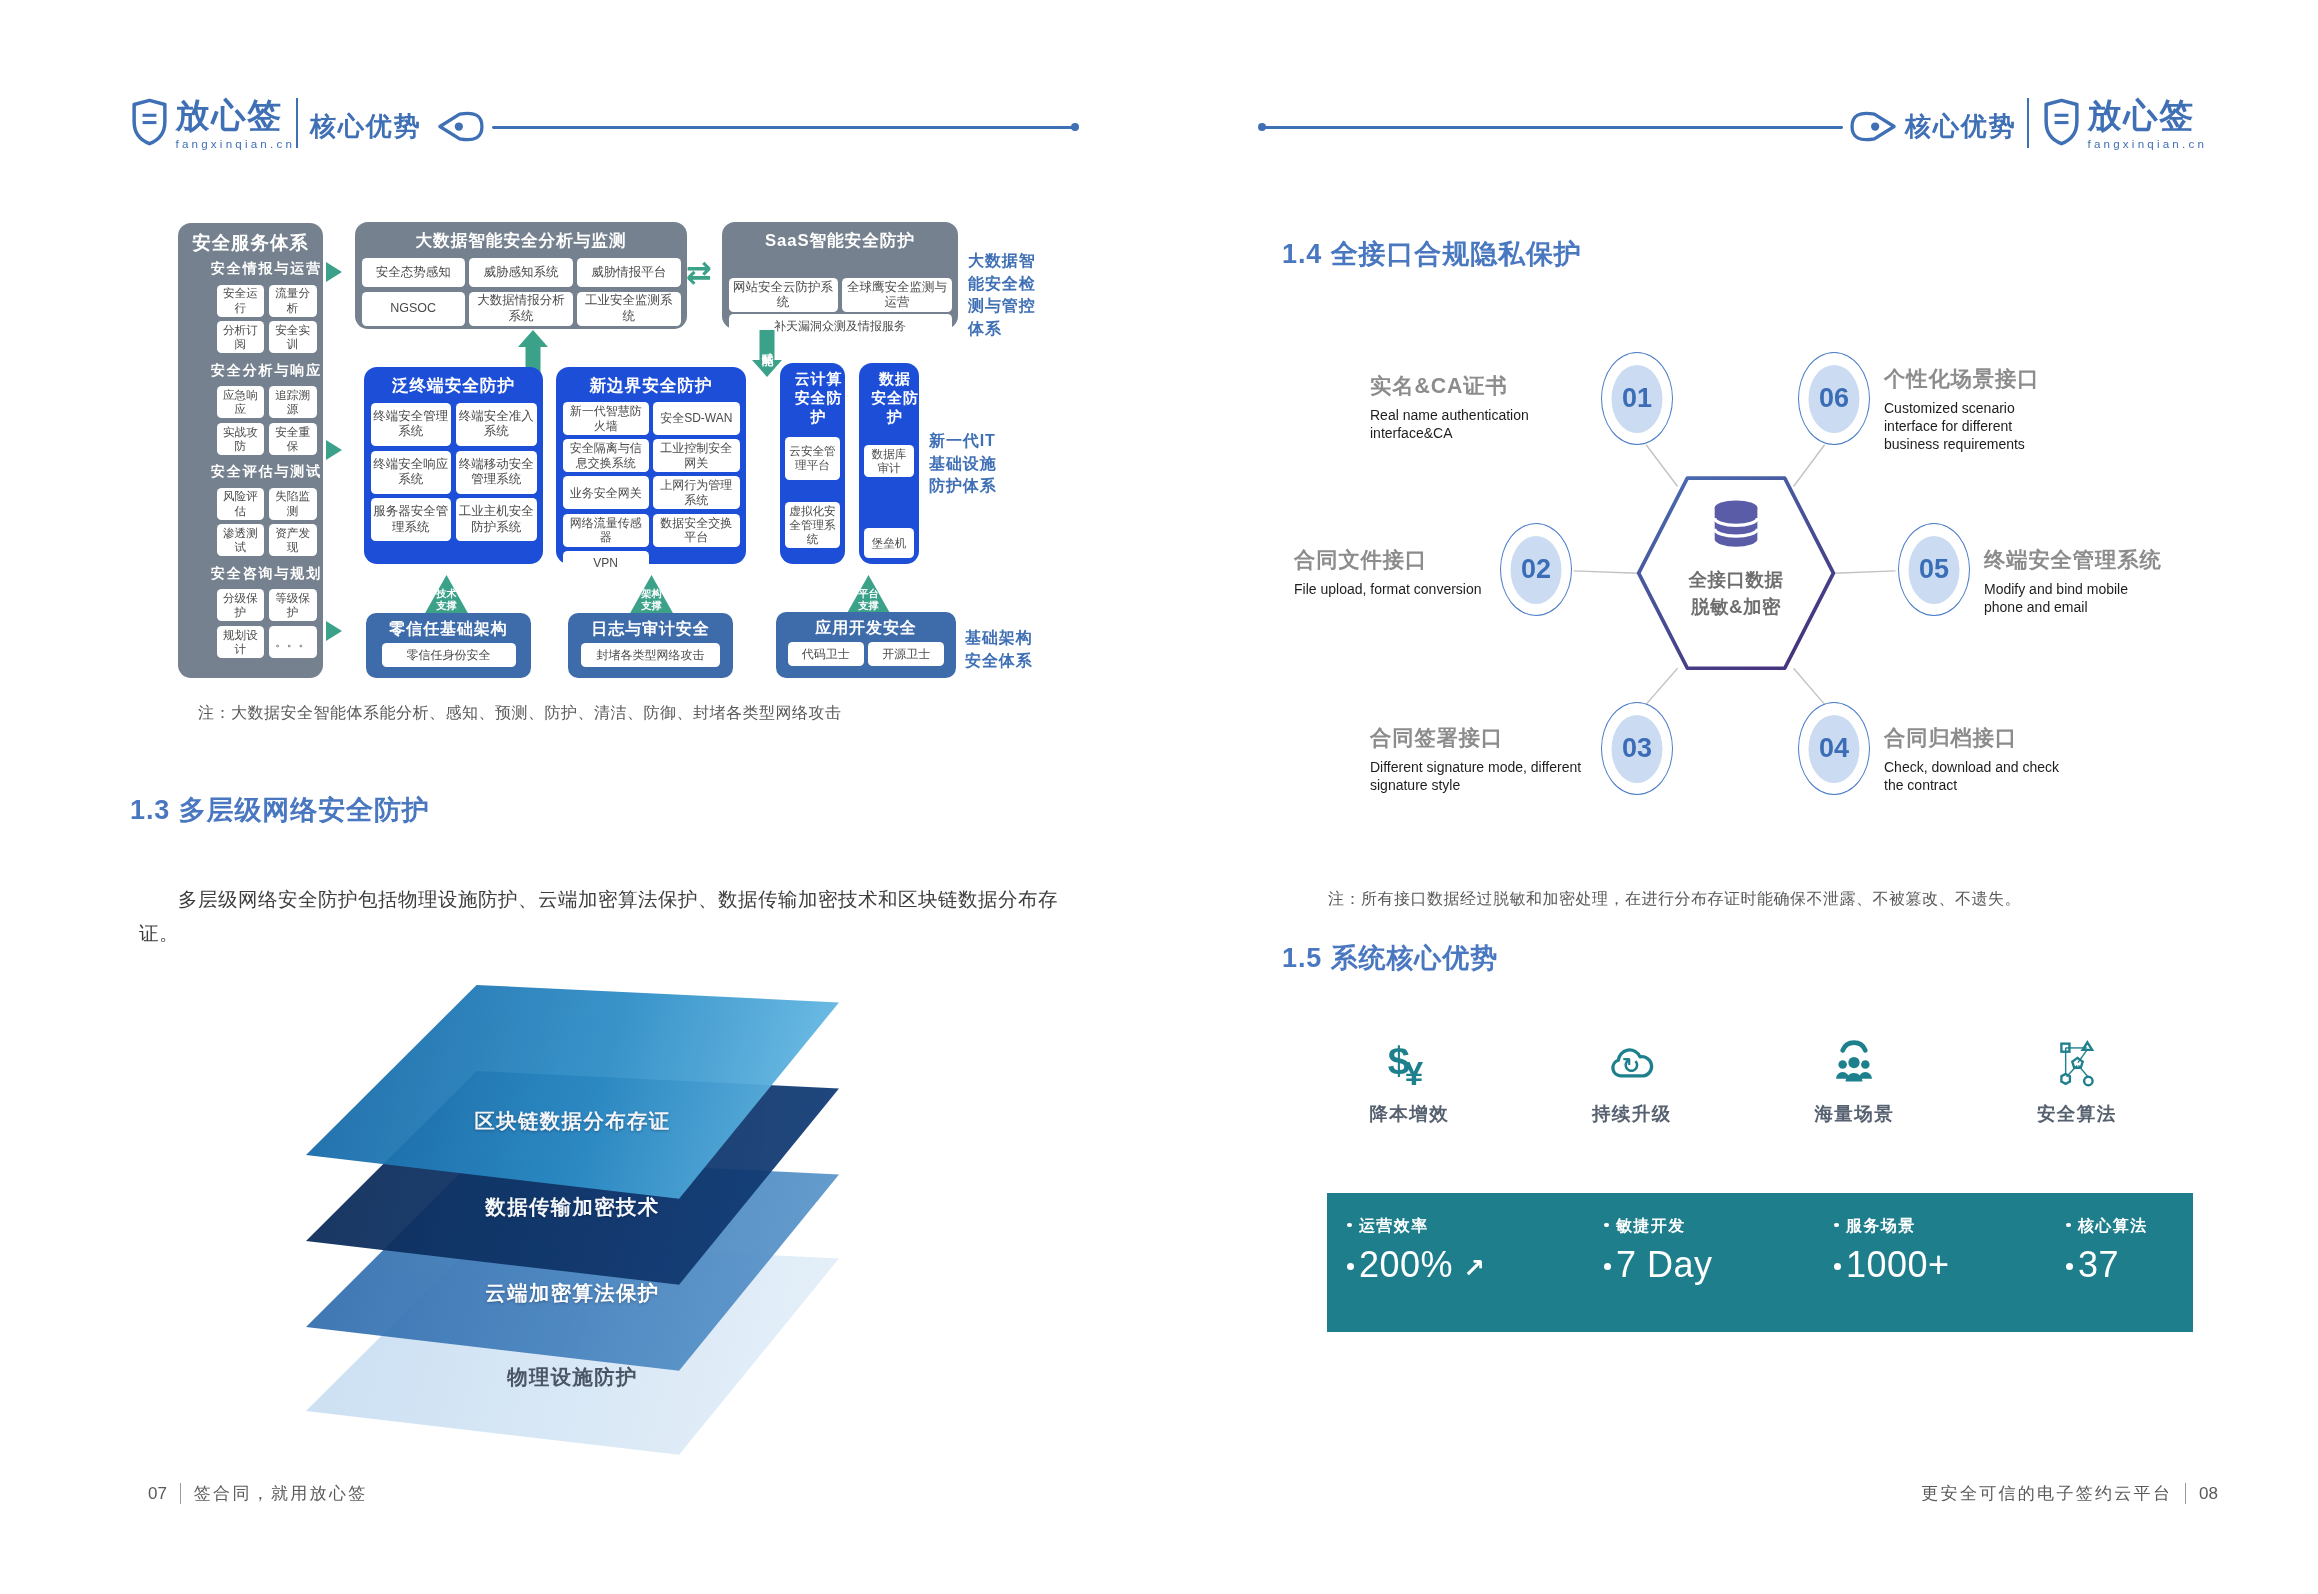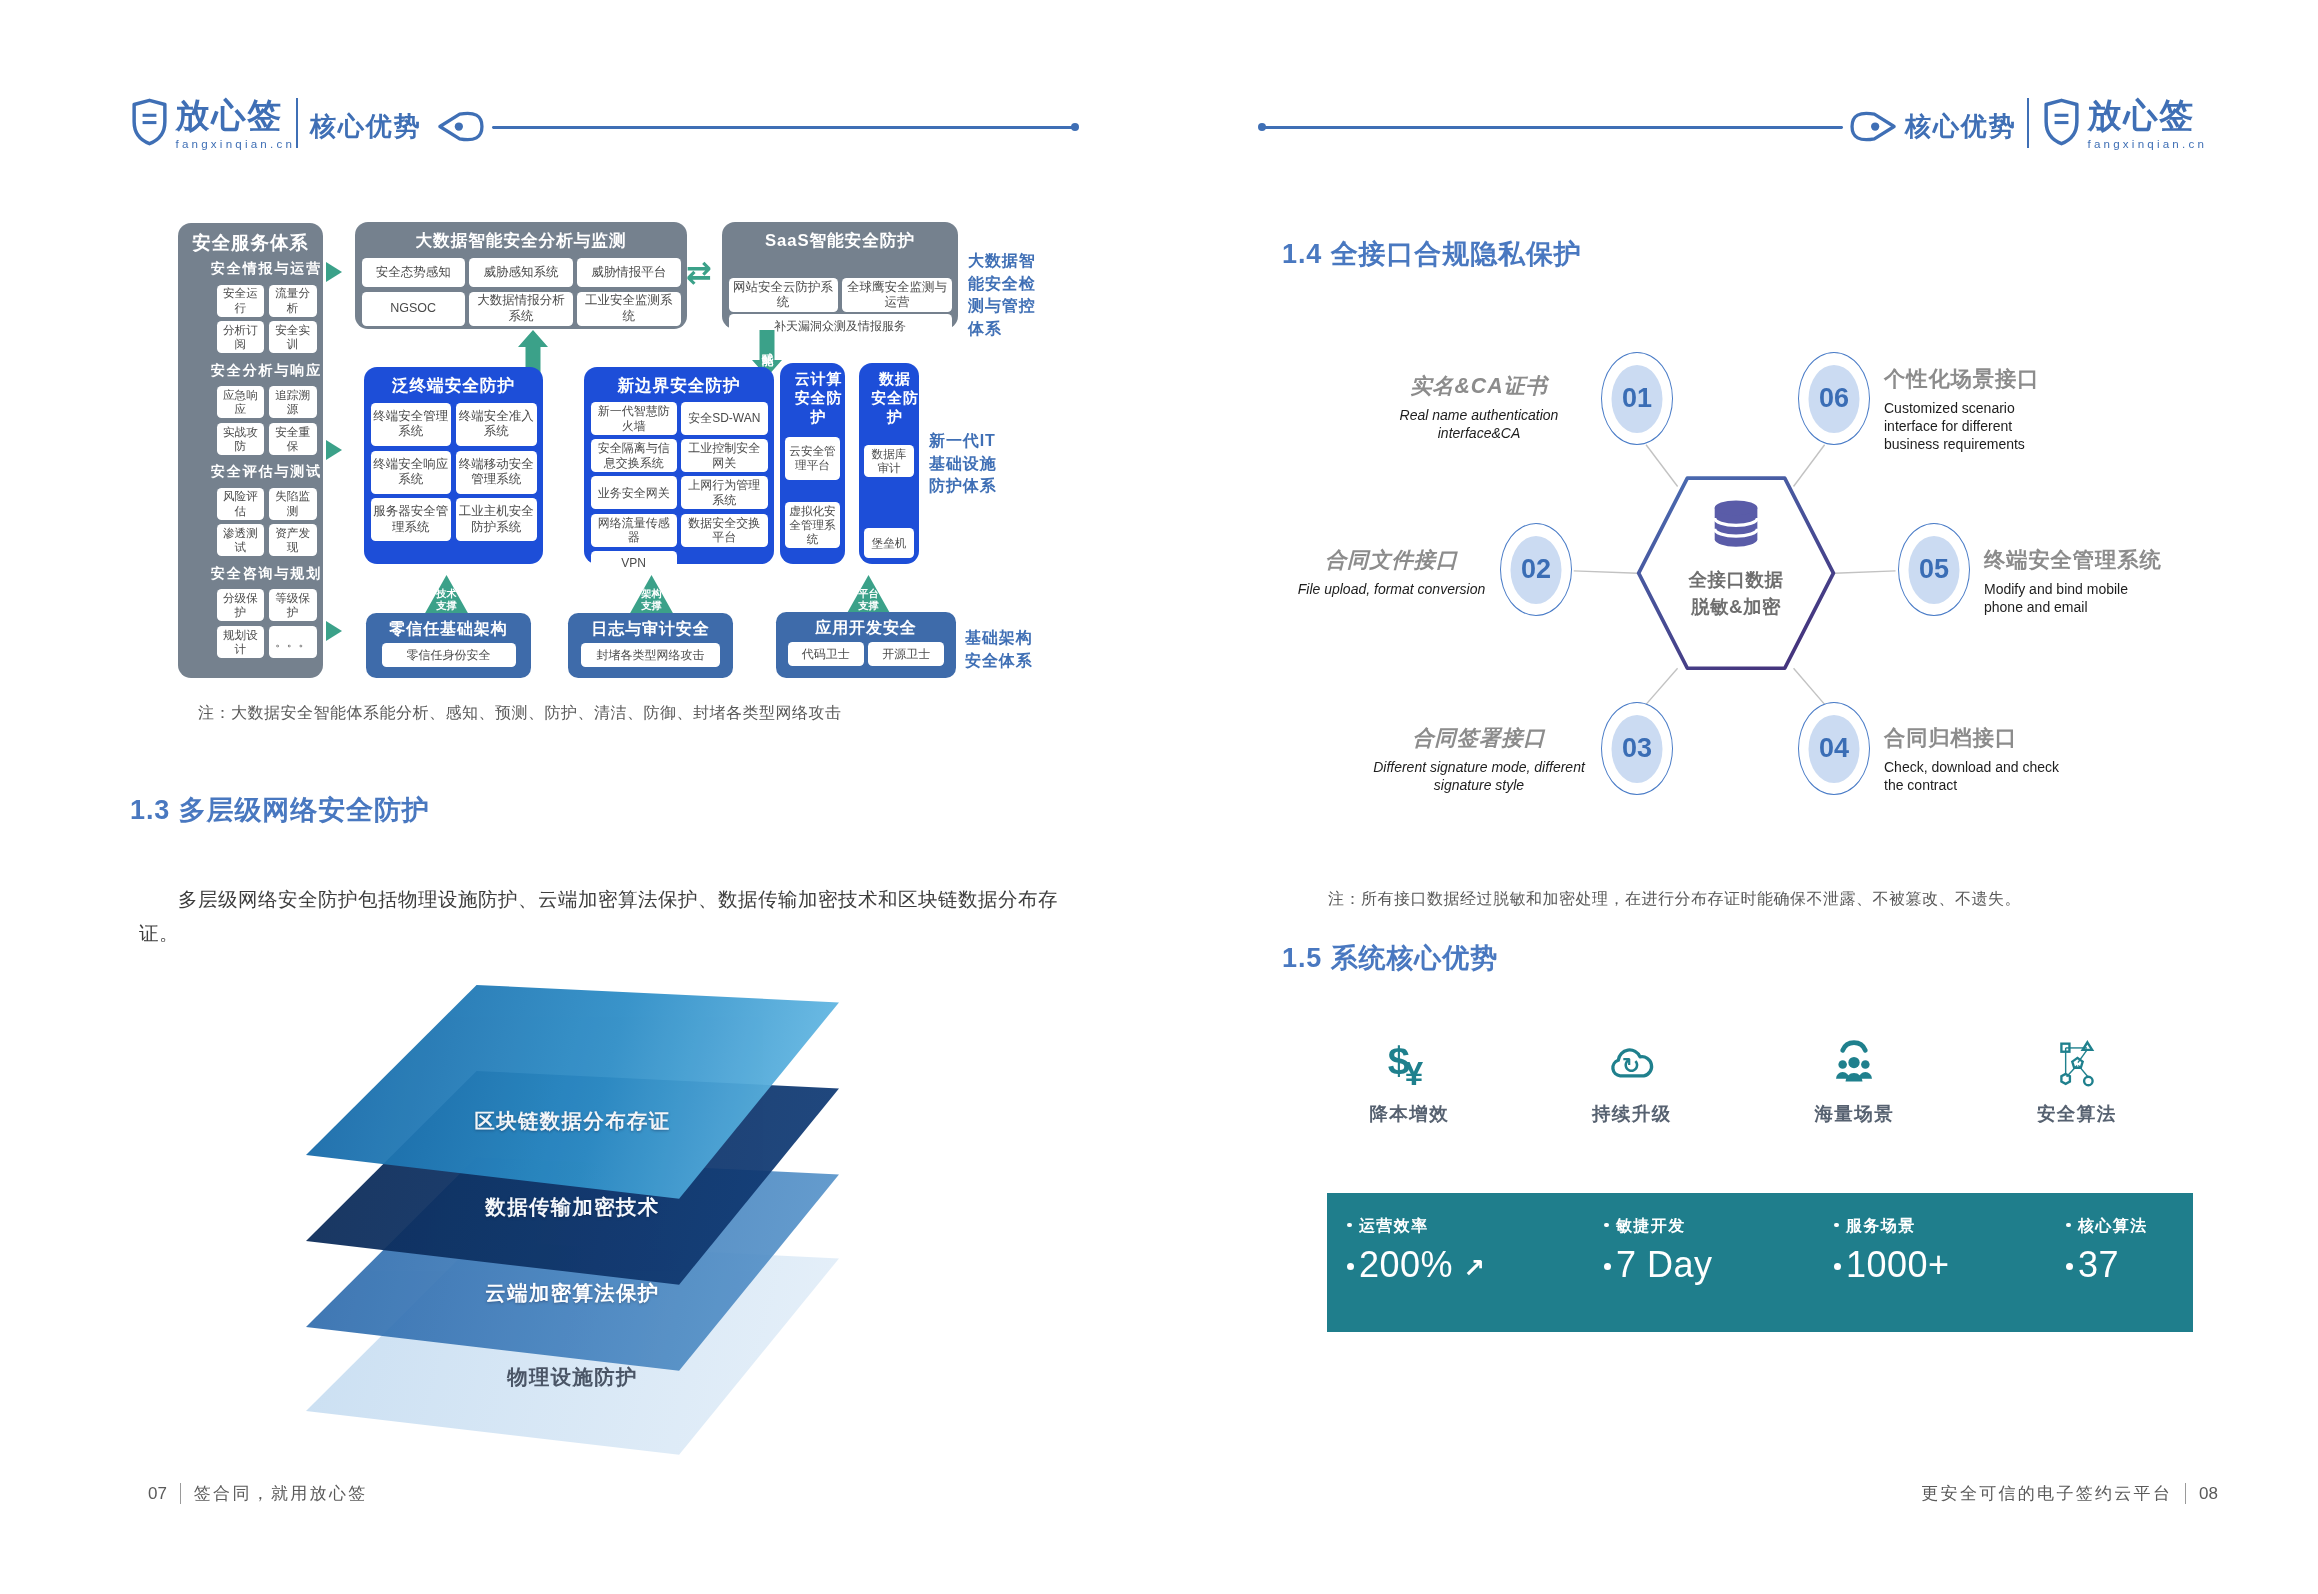--- a/index.html
+++ b/index.html
@@ -72,21 +72,21 @@
   .ly4 .ltag{color:#4a5566;text-shadow:none;}
 
   
   .node{position:absolute;width:72px;height:93px;border:1.9px solid #4a7cc7;border-radius:50%;background:#fff;box-sizing:border-box;}
   .node .inner{position:absolute;left:50%;top:50%;transform:translate(-50%,-50%);width:51px;height:68px;border-radius:50%;background:#CBDBF2;}
   .node .num{position:absolute;left:0;top:0;width:100%;height:100%;display:flex;align-items:center;justify-content:center;
              font-size:27px;font-weight:bold;color:#3A6DB5;}
   .iface-label{position:absolute;}
   .iface-label .t{font-size:21.3px;font-weight:bold;color:#8C8C8C;letter-spacing:0.9px;}
   .iface-label .d{font-size:14px;color:#1d1d1d;line-height:1.3;margin-top:5.6px;}
-  .ra{text-align:center;font-style:italic;}
+  .ra{text-align:left;}
   .hexcenter{position:absolute;left:1685px;top:567px;width:102px;text-align:center;
              font-size:18.5px;font-weight:bold;color:#6e6e6e;line-height:1.45;letter-spacing:0.5px;}
 
   
   .benefits{position:absolute;left:1298px;top:1038px;width:890px;display:flex;}
   .benefit{width:25%;text-align:center;}
   .benefit .blabel{margin-top:11px;font-size:18.5px;font-weight:bold;color:#566170;letter-spacing:1.4px;}
   .stats{position:absolute;left:1327px;top:1193px;width:866px;height:139px;background:#1F7E8C;
          display:grid;grid-template-columns:257px 230px 232px auto;box-sizing:border-box;padding:23px 0 0 20.4px;color:#fff;}
   .stat .slabel{font-size:16px;font-weight:bold;letter-spacing:1.4px;}
@@ -229,21 +229,21 @@
     <div class="chips c2 terminal-chips">
         <span class="chip">终端安全管理系统</span>
         <span class="chip">终端安全准入系统</span>
         <span class="chip">终端安全响应系统</span>
         <span class="chip">终端移动安全管理系统</span>
         <span class="chip">服务器安全管理系统</span>
         <span class="chip">工业主机安全防护系统</span>
       </div>
   </div>
 
-  <div class="panel teal" style="left:584px;top:367px;width:190px;height:197px;">
+  <div class="panel teal" style="left:556px;top:367px;width:190px;height:197px;">
     <div class="ptitle t36">新边界安全防护</div>
     <div class="chips c2 border-chips" style="gap:4.2px;padding-top:4.6px;">
         <span class="chip">新一代智慧防火墙</span>
         <span class="chip">安全SD-WAN</span>
         <span class="chip">安全隔离与信息交换系统</span>
         <span class="chip">工业控制安全网关</span>
         <span class="chip">业务安全网关</span>
         <span class="chip">上网行为管理系统</span>
         <span class="chip">网络流量传感器</span>
         <span class="chip">数据安全交换平台</span>

